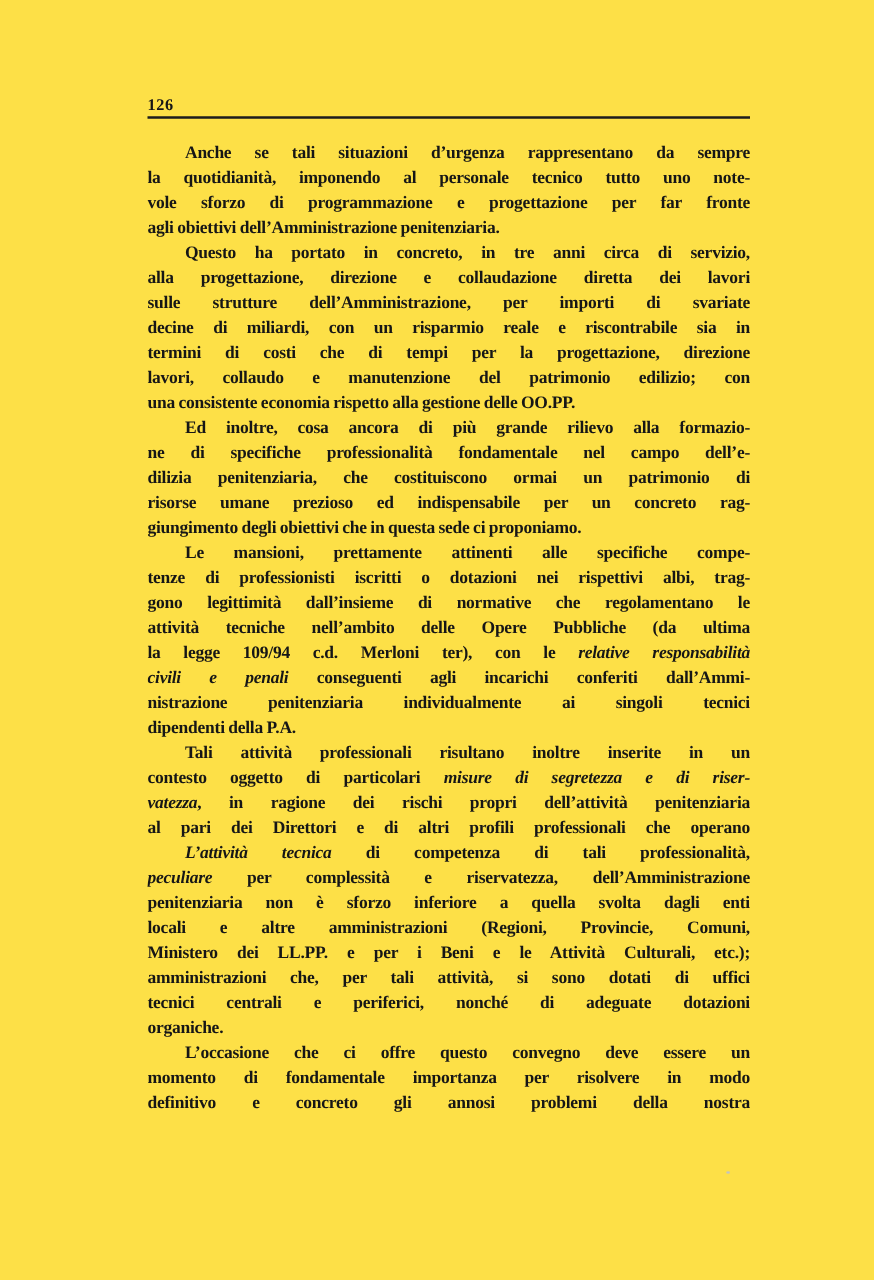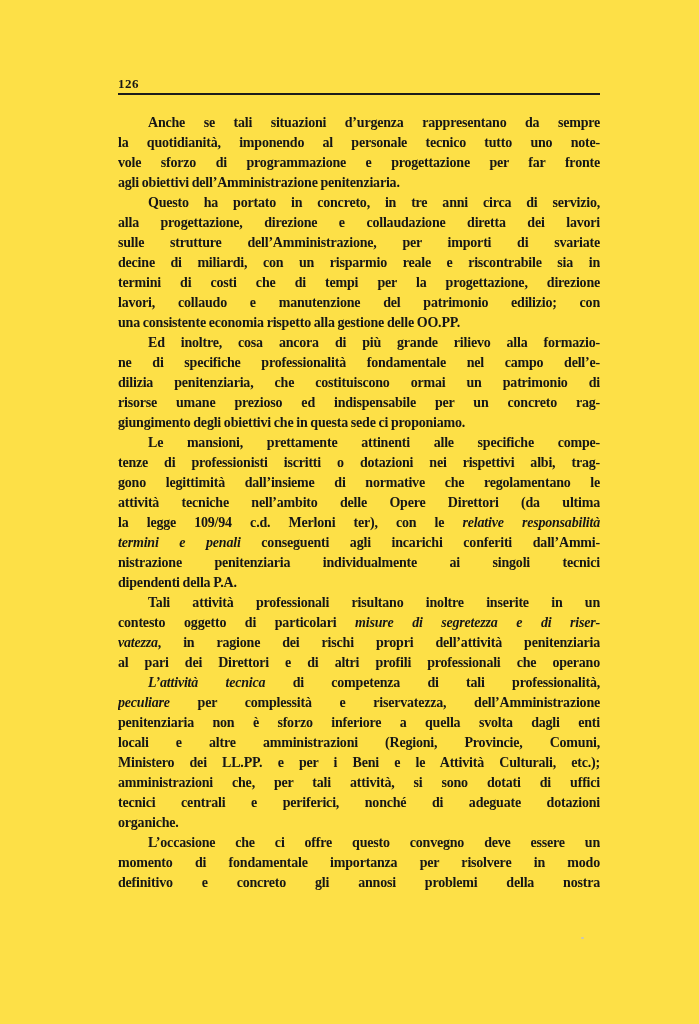--- a/index.html
+++ b/index.html
@@ -109,23 +109,23 @@
         <div class="line first"><span>Ed inoltre, cosa ancora di più grande rilievo alla formazio-</span></div>
         <div class="line"><span>ne di specifiche professionalità fondamentale nel campo dell’e-</span></div>
         <div class="line"><span>dilizia penitenziaria, che costituiscono ormai un patrimonio di</span></div>
         <div class="line"><span>risorse umane prezioso ed indispensabile per un concreto rag-</span></div>
         <div class="line plast"><span>giungimento degli obiettivi che in questa sede ci proponiamo.</span></div>
       </div>
       <div class="paragraph">
         <div class="line first"><span>Le mansioni, prettamente attinenti alle specifiche compe-</span></div>
         <div class="line"><span>tenze di professionisti iscritti o dotazioni nei rispettivi albi, trag-</span></div>
         <div class="line"><span>gono legittimità dall’insieme di normative che regolamentano le</span></div>
-        <div class="line"><span>attività tecniche nell’ambito delle Opere Direttori (da ultima</span></div>
+        <div class="line"><span>attività tecniche nell’ambito delle Opere Pubbliche (da ultima</span></div>
         <div class="line"><span>la legge 109/94 c.d. Merloni ter), con le </span><em>relative responsabilità</em></div>
-        <div class="line"><em>termini e penali</em><span> conseguenti agli incarichi conferiti dall’Ammi-</span></div>
+        <div class="line"><em>civili e penali</em><span> conseguenti agli incarichi conferiti dall’Ammi-</span></div>
         <div class="line"><span>nistrazione penitenziaria individualmente ai singoli tecnici</span></div>
         <div class="line plast"><span>dipendenti della P.A.</span></div>
       </div>
       <div class="paragraph">
         <div class="line first"><span>Tali attività professionali risultano inoltre inserite in un</span></div>
         <div class="line"><span>contesto oggetto di particolari </span><em>misure di segretezza e di riser-</em></div>
         <div class="line"><em>vatezza</em><span>, in ragione dei rischi propri dell’attività penitenziaria</span></div>
         <div class="line"><span>al pari dei Direttori e di altri profili professionali che operano</span></div>
       </div>
       <div class="paragraph">

